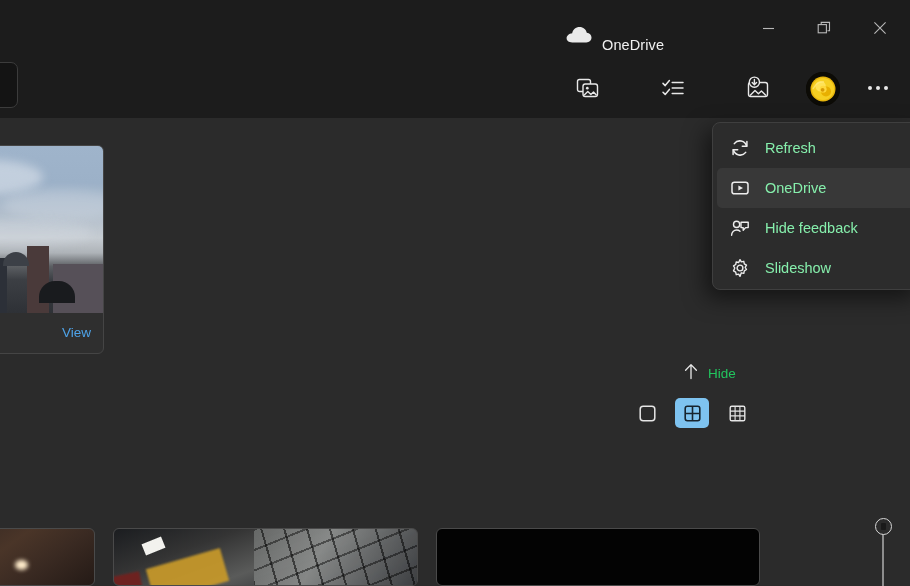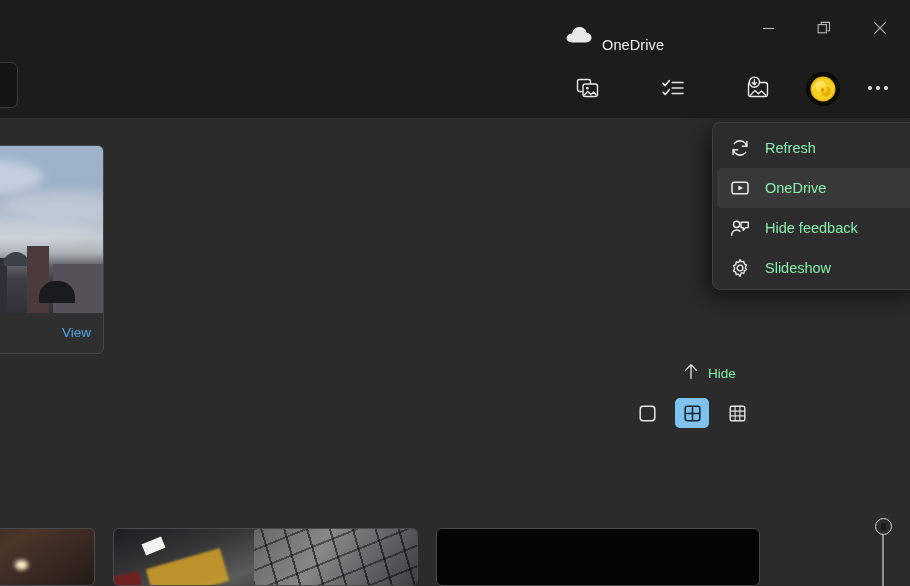--- a/index.html
+++ b/index.html
@@ -107,21 +107,21 @@
     padding-right: 14px;
   }
   #card-view-link { font-size: 13.5px; color: #4ea3e8; }
 
   
   #hide-button {
     position: absolute; left: 683px; top: 240px;
     height: 30px; display: flex; align-items: center; gap: 9px;
     color: #e9e9e9;
   }
-  #hide-label { font-size: 13.5px; color: #86efac; }
+  #hide-label { font-size: 13.5px; color: #22c55e; }
 
   
   #size-toggles {
     position: absolute; left: 630px; top: 280px;
     display: flex; align-items: center; gap: 11px;
   }
   .size-btn {
     width: 34px; height: 30px; border-radius: 5px;
     display: flex; align-items: center; justify-content: center;
     background: transparent; color: #e6e6e6;

